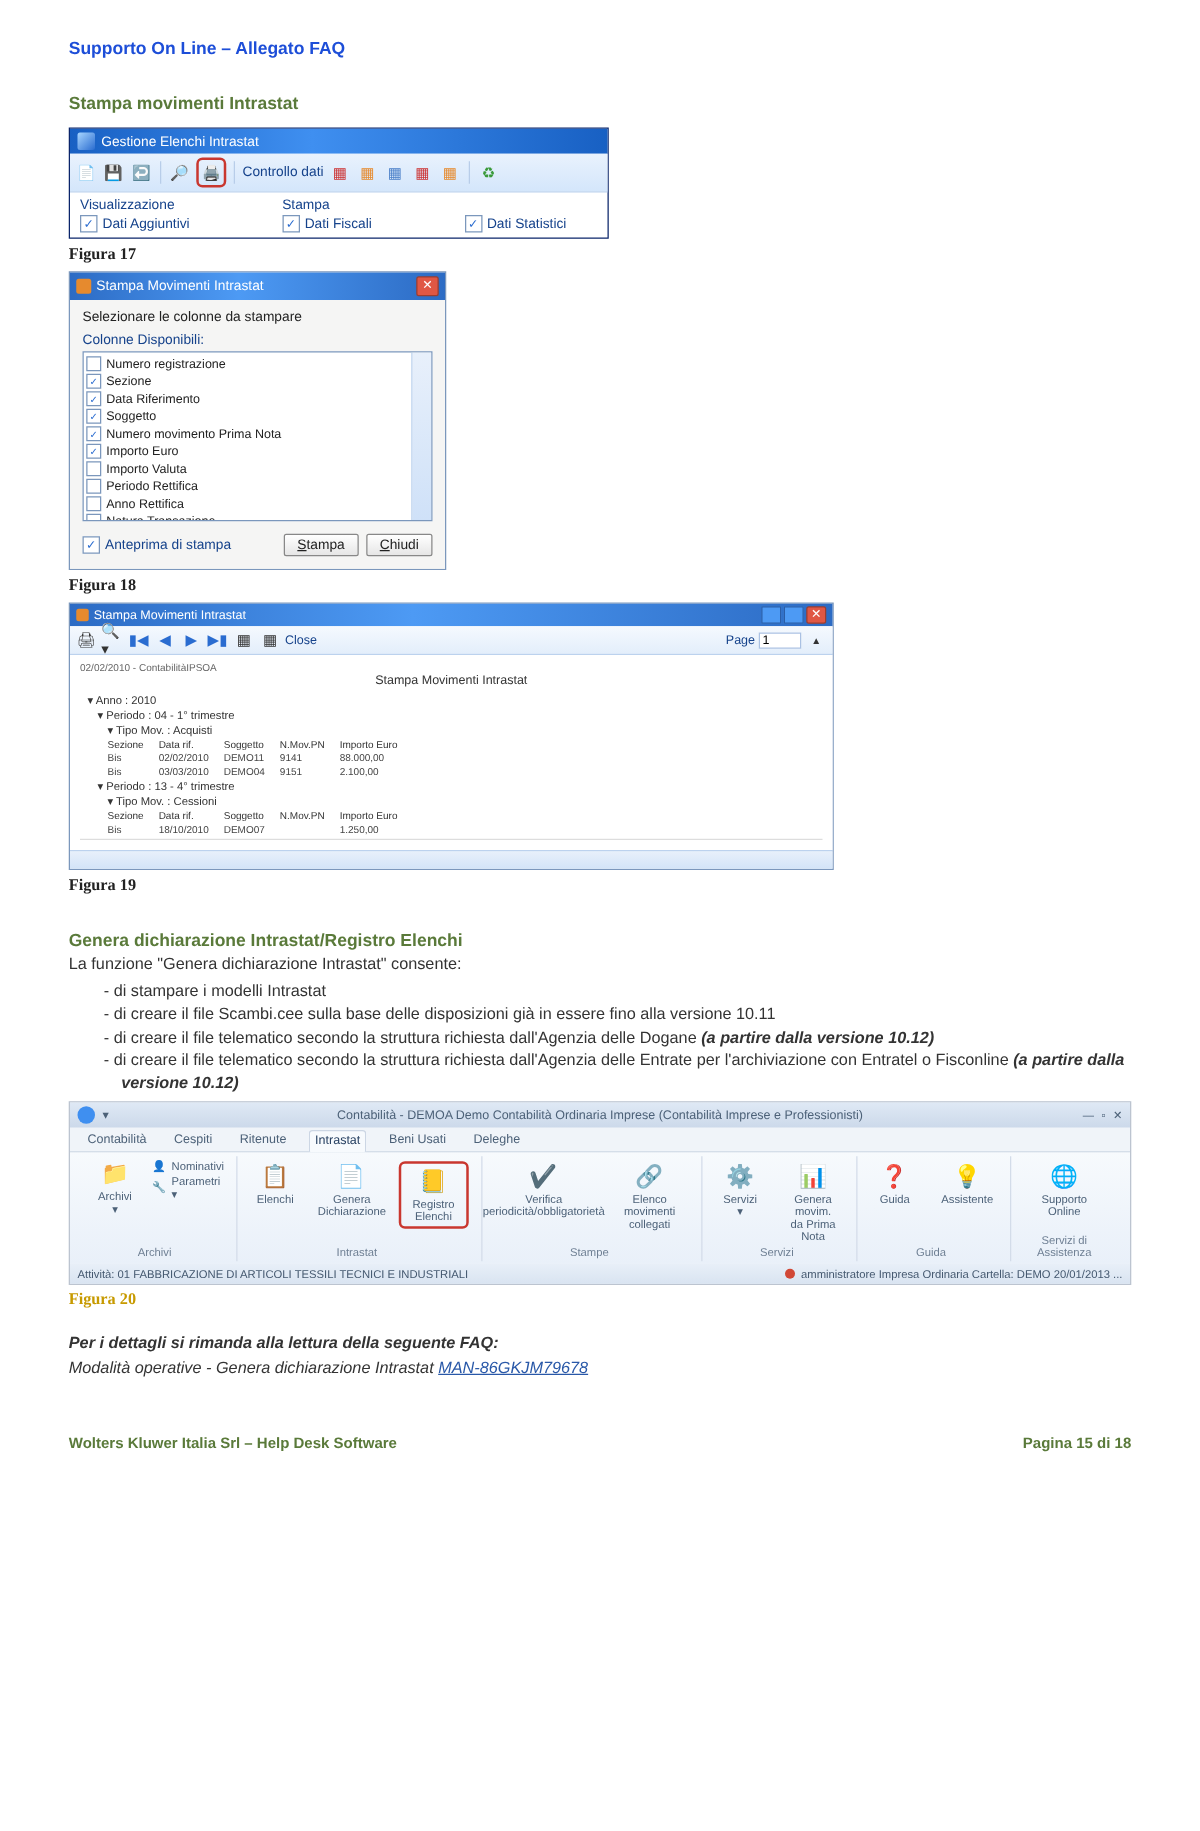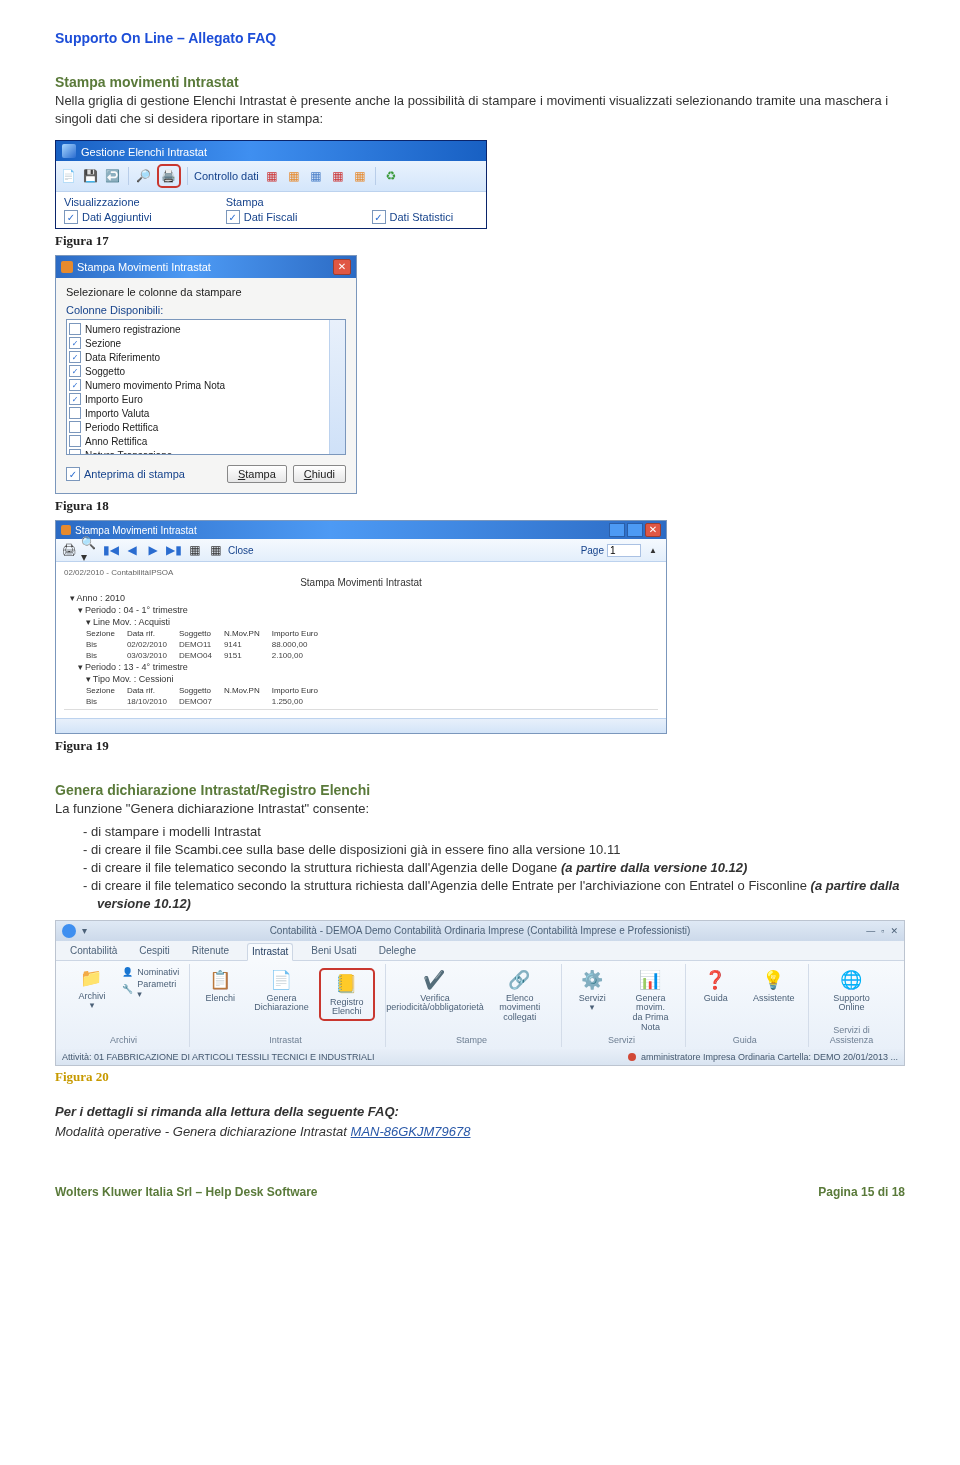--- a/index.html
+++ b/index.html
@@ -462,21 +462,20 @@
   .italic { font-style: italic; }
   .bold { font-weight: bold; }
 </style>
 </head>
 <body>
 <div class="page">
 
 <div class="header-title">Supporto On Line – Allegato FAQ</div>
 
 <div class="section-heading">Stampa movimenti Intrastat</div>
-<div class="body-text">Nella griglia di gestione Elenchi Intrastat è presente anche la possibilità di stampare i movimenti visualizzati selezionando tramite una maschera i singoli dati che si desidera riportare in stampa:</div>
 
 <div class="win" style="width:430px;margin-top:12px;">
   <div class="win-titlebar">
     <span class="ico"></span>
     <span>Gestione Elenchi Intrastat</span>
   </div>
   <div class="toolbar">
     <span class="tb">📄</span>
     <span class="tb">💾</span>
     <span class="tb">↩️</span>
@@ -618,21 +617,21 @@
     <span class="spacer"></span>
     <span class="pg">Page</span>
     <input value="1" style="">
     <span class="tb" style="font-size:8px;">▲</span>
   </div>
   <div class="preview-doc">
     <div class="sub-header">02/02/2010 - ContabilitàIPSOA</div>
     <div class="doc-title-row">Stampa Movimenti Intrastat</div>
     <div class="tree-node">▾ <span>Anno : 2010</span></div>
     <div class="tree-node tree-sub">▾ <span>Periodo : 04 - 1° trimestre</span></div>
-    <div class="tree-node tree-sub" style="margin-left:22px;">▾ <span>Line Mov. : Acquisti</span></div>
+    <div class="tree-node tree-sub" style="margin-left:22px;">▾ <span>Tipo Mov. : Acquisti</span></div>
     <table class="tbl">
       <thead>
             <tr id="preview-headers">
               <th>Sezione</th>
               <th>Data rif.</th>
               <th>Soggetto</th>
               <th>N.Mov.PN</th>
               <th>Importo Euro</th>
             </tr>
           </thead>

